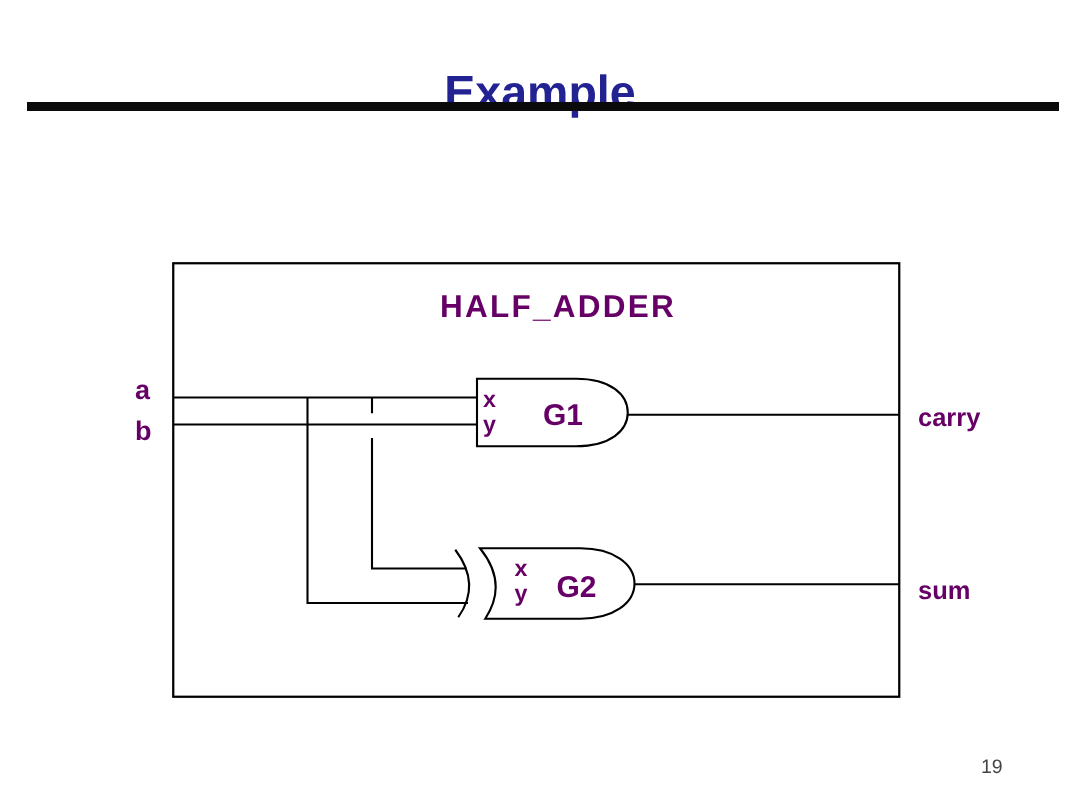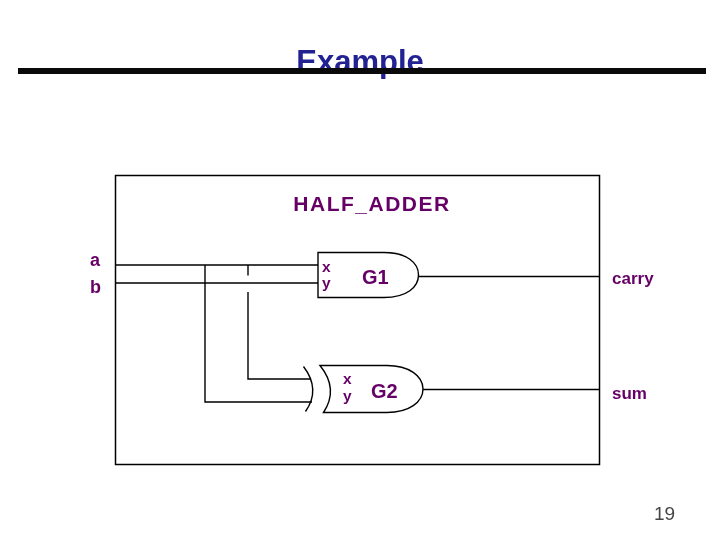--- a/index.html
+++ b/index.html
@@ -4,21 +4,21 @@
 <style>
   html,body{margin:0;padding:0;background:#fff;}
   .slide{position:relative;width:720px;height:540px;background:#ffffff;overflow:hidden;
          font-family:"Liberation Sans",sans-serif;}
   .title{position:absolute;top:6px;left:0;width:720px;text-align:center;
          font-size:31px;font-weight:bold;color:#232293;line-height:1.05;margin-top:40px;}
   .subtitle{position:absolute;top:39px;left:0;width:720px;text-align:center;
          font-size:19px;font-weight:bold;color:#232293;}
   .separator{position:absolute;top:68px;left:18px;width:688px;height:6px;background:#0a0a0a;}
   .footer{position:absolute;top:503px;left:33px;font-size:13.5px;color:#454545;white-space:pre;}
-  .pagenum{position:absolute;top:503px;left:654px;font-size:19px;color:#454545;}
+  .pagenum{position:absolute;top:503px;left:654px;font-size:13px;color:#454545;}
   svg{position:absolute;left:0;top:0;}
   .ln{stroke:#000;stroke-width:1.4;fill:none;}
   .bx{stroke:#000;stroke-width:1.5;fill:none;}
   .ptxt{fill:#660066;font-weight:bold;font-family:"Liberation Sans",sans-serif;}
   .t-mod{font-size:21px;letter-spacing:1.5px;}
   .t-io{font-size:18px;}
   .t-port{font-size:15.5px;}
   .t-gate{font-size:20px;}
   .t-out{font-size:17px;}
 </style>

